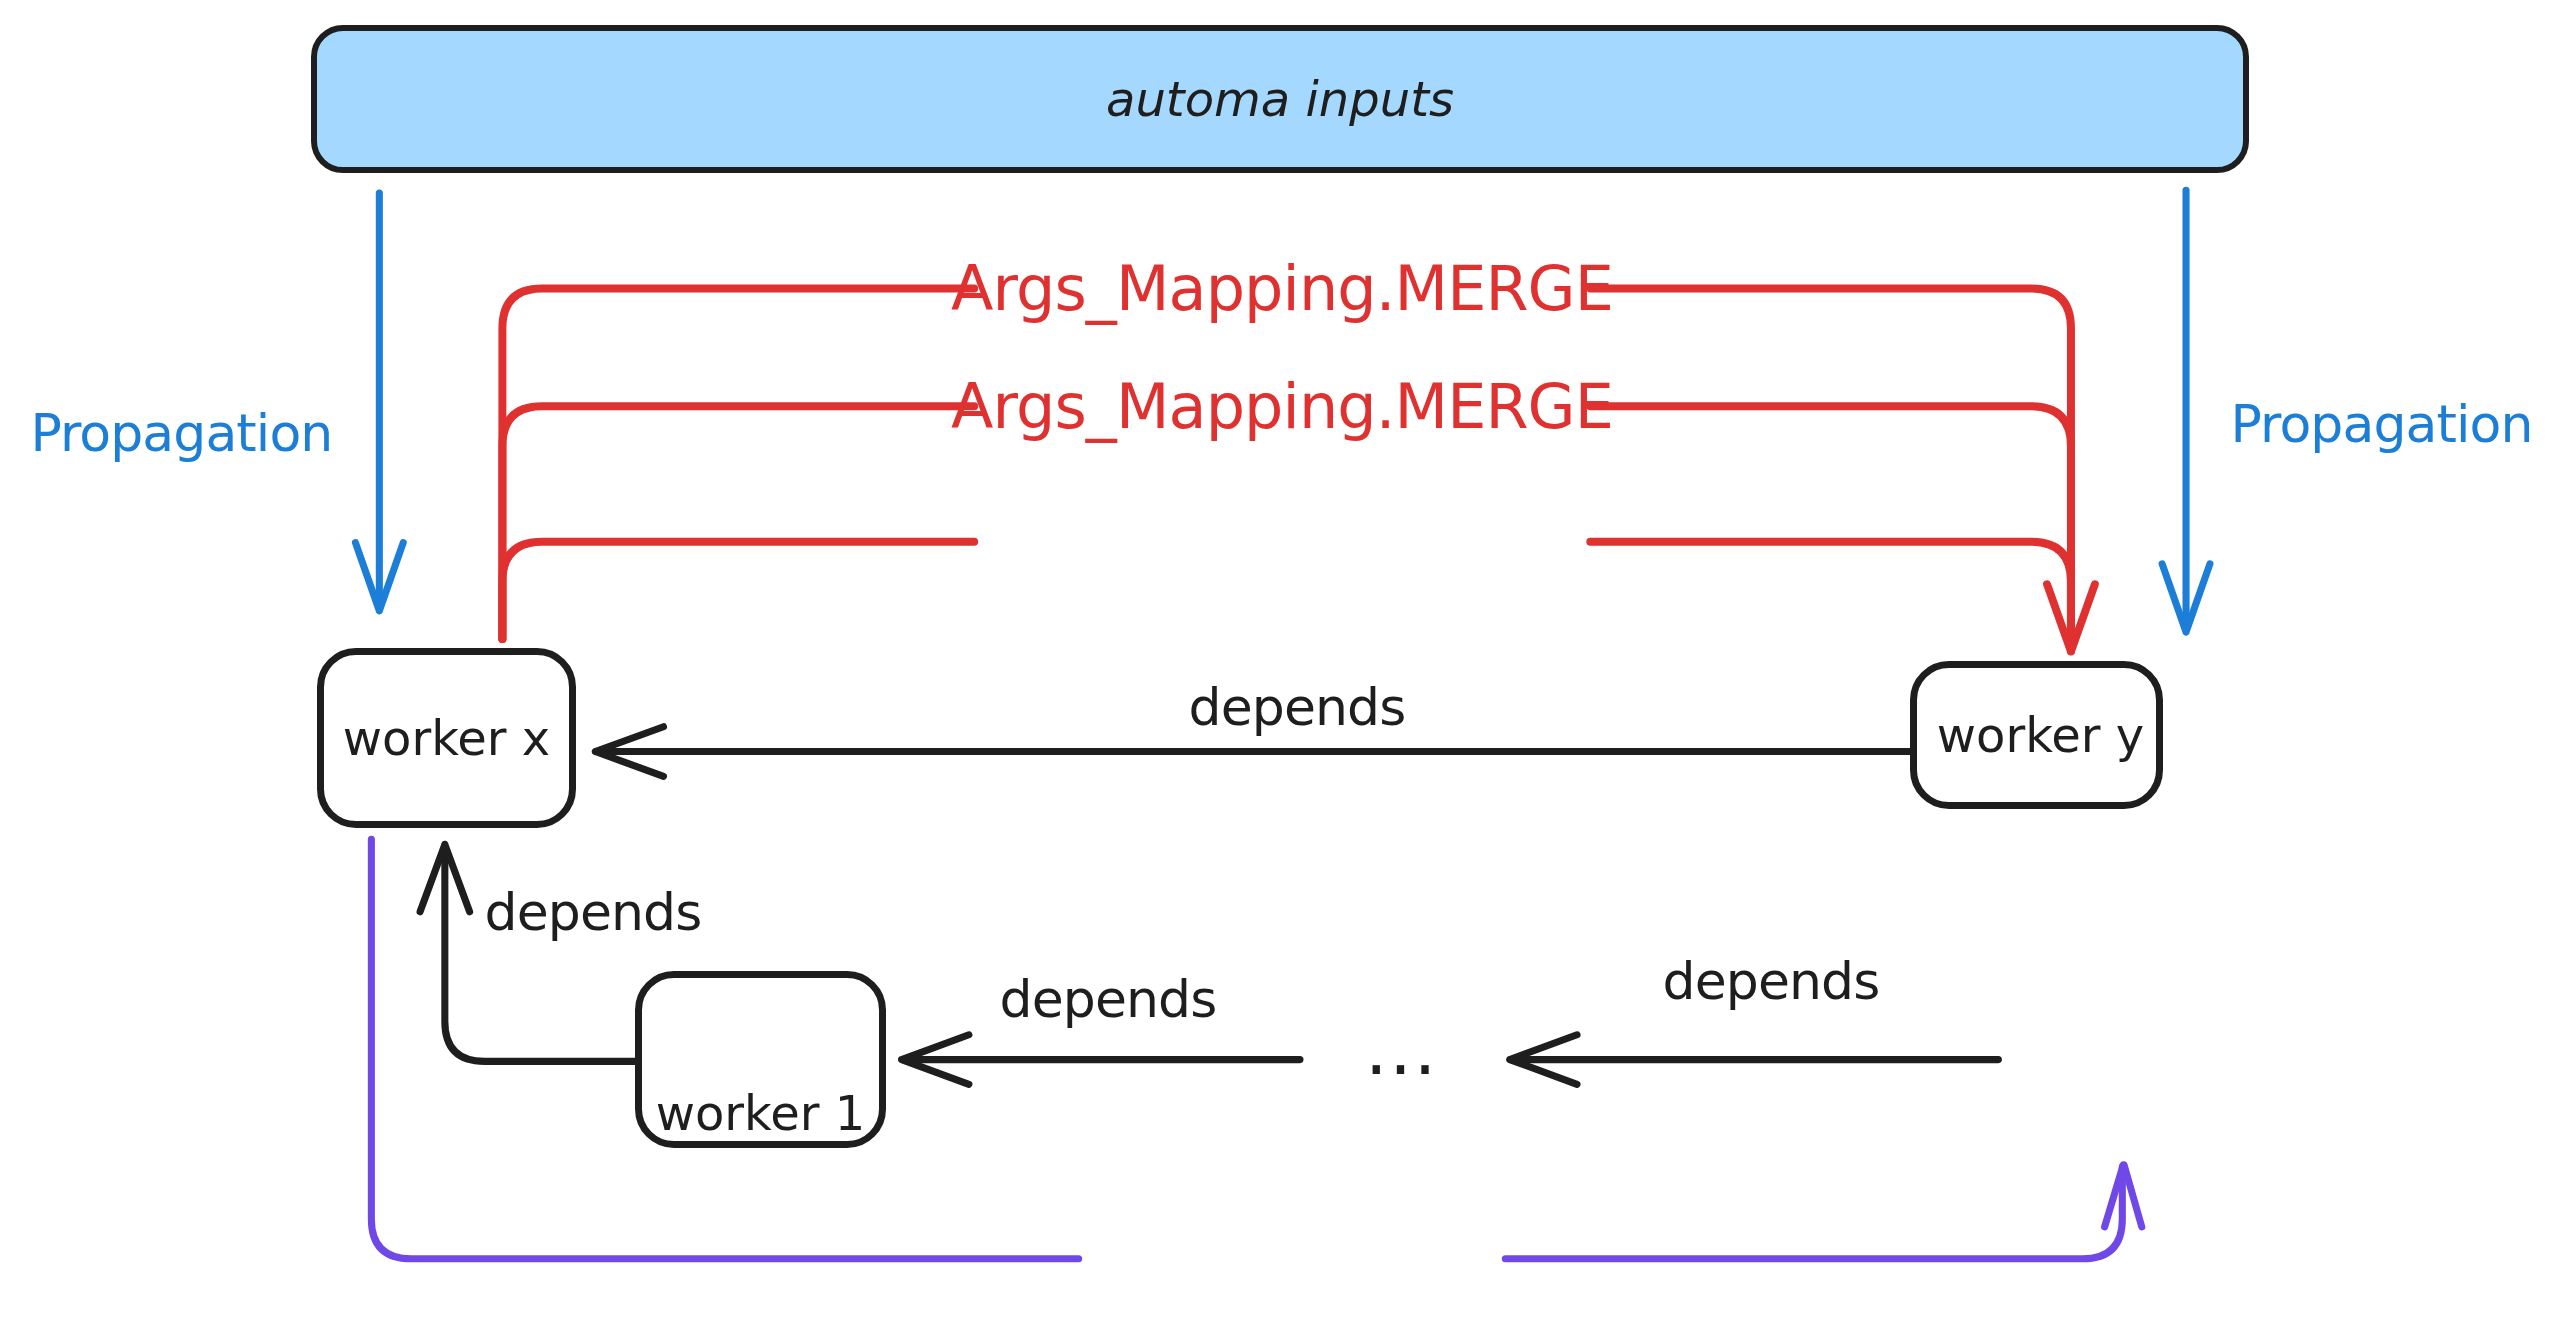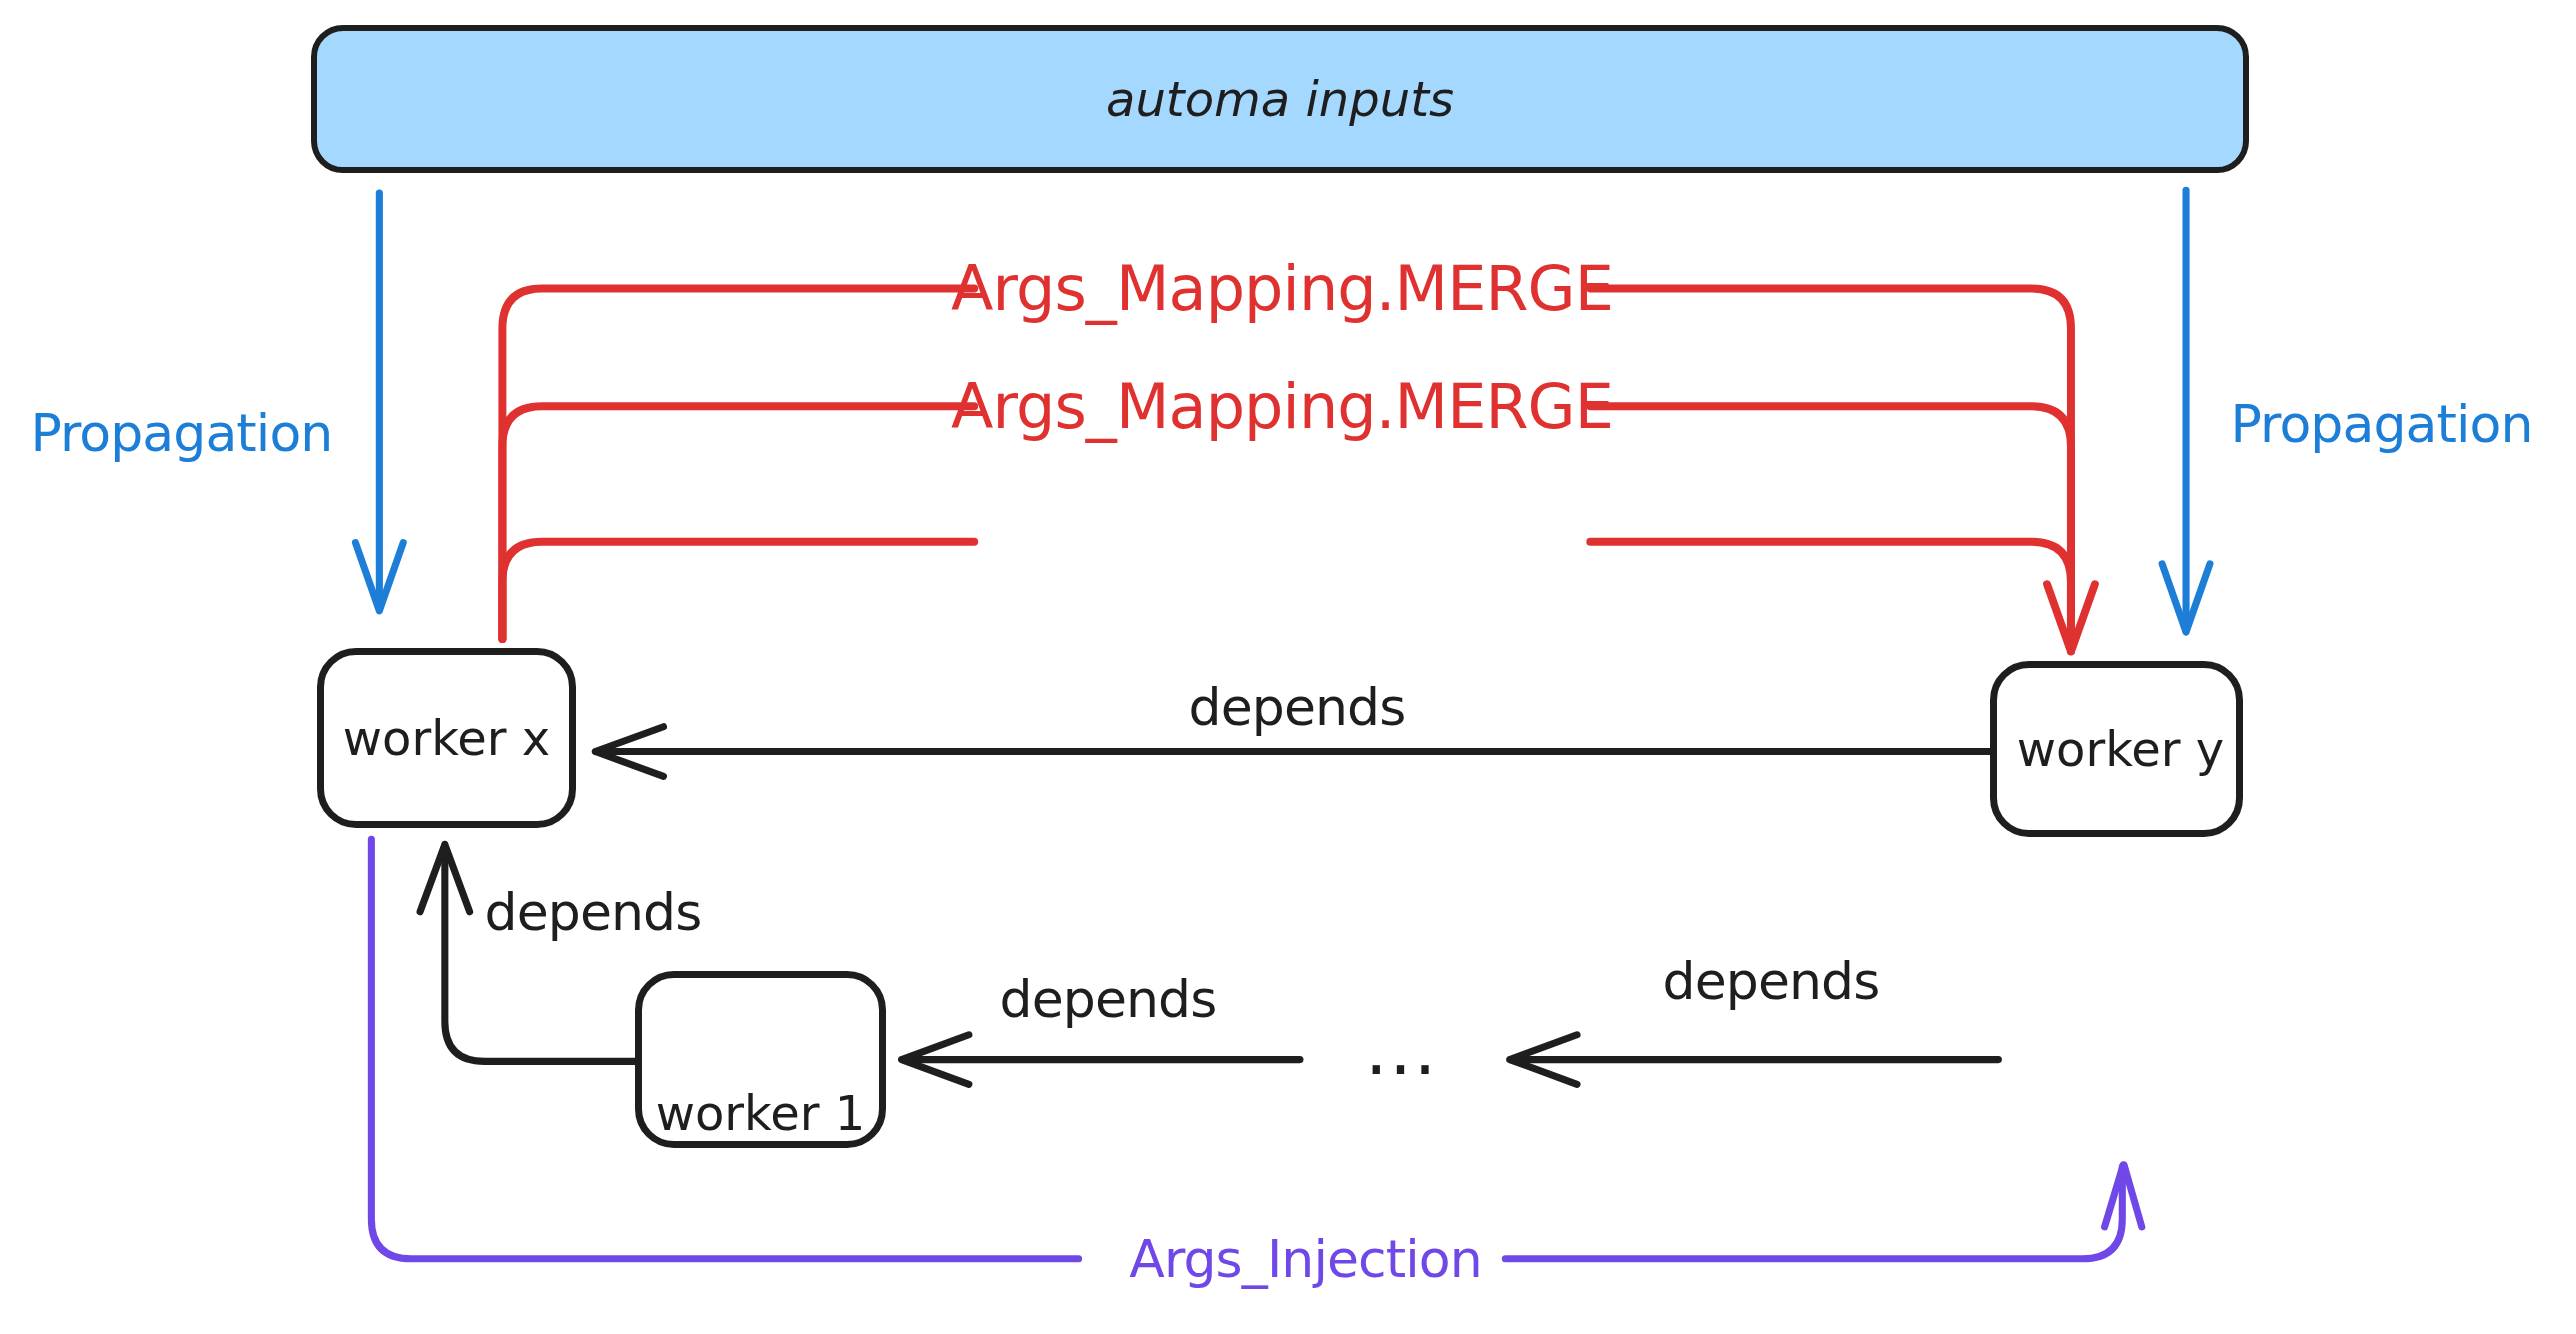--- a/index.html
+++ b/index.html
@@ -87,21 +87,21 @@
   </svg>
 
   <div class="node node-automa" style="left:311px;top:25px;width:1938px;height:148px;">
     <span>automa inputs</span>
   </div>
 
   <div class="node" style="left:317px;top:648px;width:259px;height:180px;">
     <span>worker x</span>
   </div>
 
-  <div class="node" style="left:1990px;top:661px;width:253px;height:176px;padding-left:8px;">
+  <div class="node" style="left:1910px;top:661px;width:253px;height:148px;padding-left:8px;">
     <span>worker y</span>
   </div>
 
   <div class="node" style="left:635px;top:971px;width:251px;height:177px;align-items:flex-end;">
     <span>worker 1</span>
   </div>
 
 
   <div class="lbl lbl-ink lbl-dots" style="left:1313px;top:1001px;width:177px;height:97px;">...</div>
 
@@ -115,16 +115,15 @@
 
 
   <div class="lbl lbl-ink" style="left:1164px;top:675px;width:266px;height:64px;">depends</div>
 
   <div class="lbl lbl-ink" style="left:460px;top:880px;width:266px;height:64px;">depends</div>
 
   <div class="lbl lbl-ink" style="left:975px;top:967px;width:266px;height:64px;">depends</div>
 
   <div class="lbl lbl-ink" style="left:1638px;top:949px;width:266px;height:64px;">depends</div>
 
-  <div class="lbl lbl-purple" style="left:1040px;top:1227px;width:531px;height:64px;">Args_Injection</div>
 
 </div>
 
 
 </body></html>

